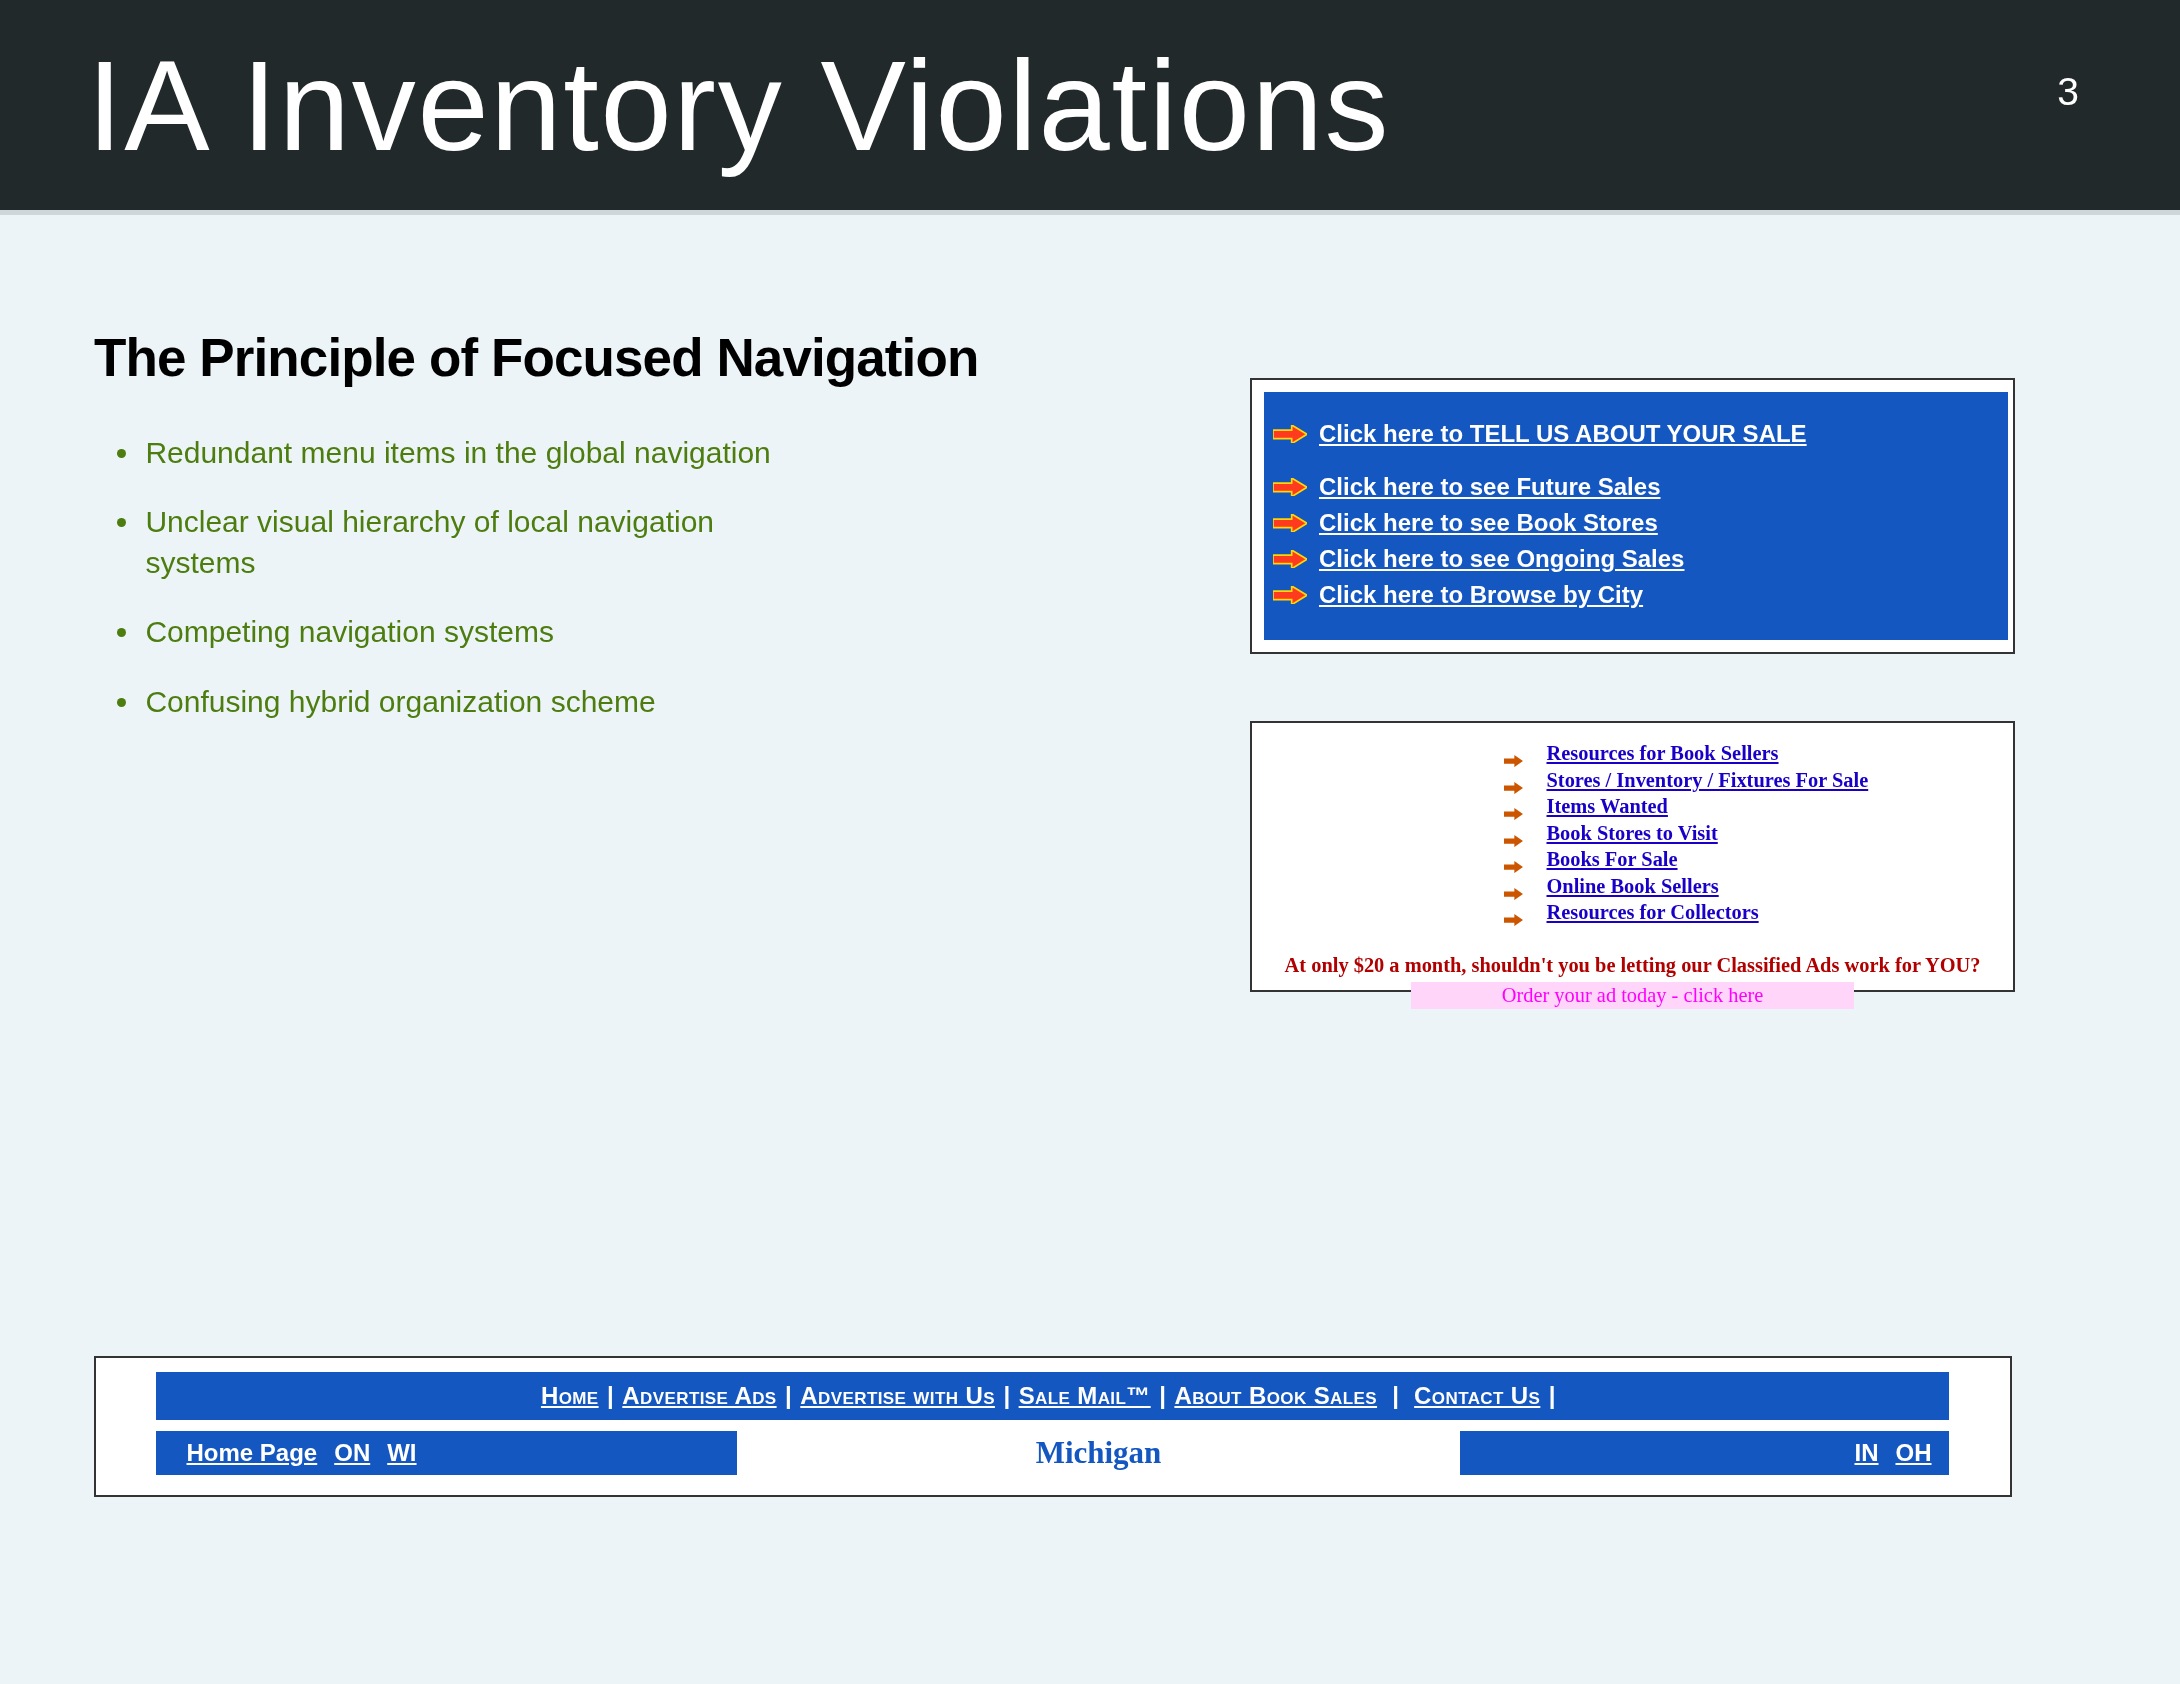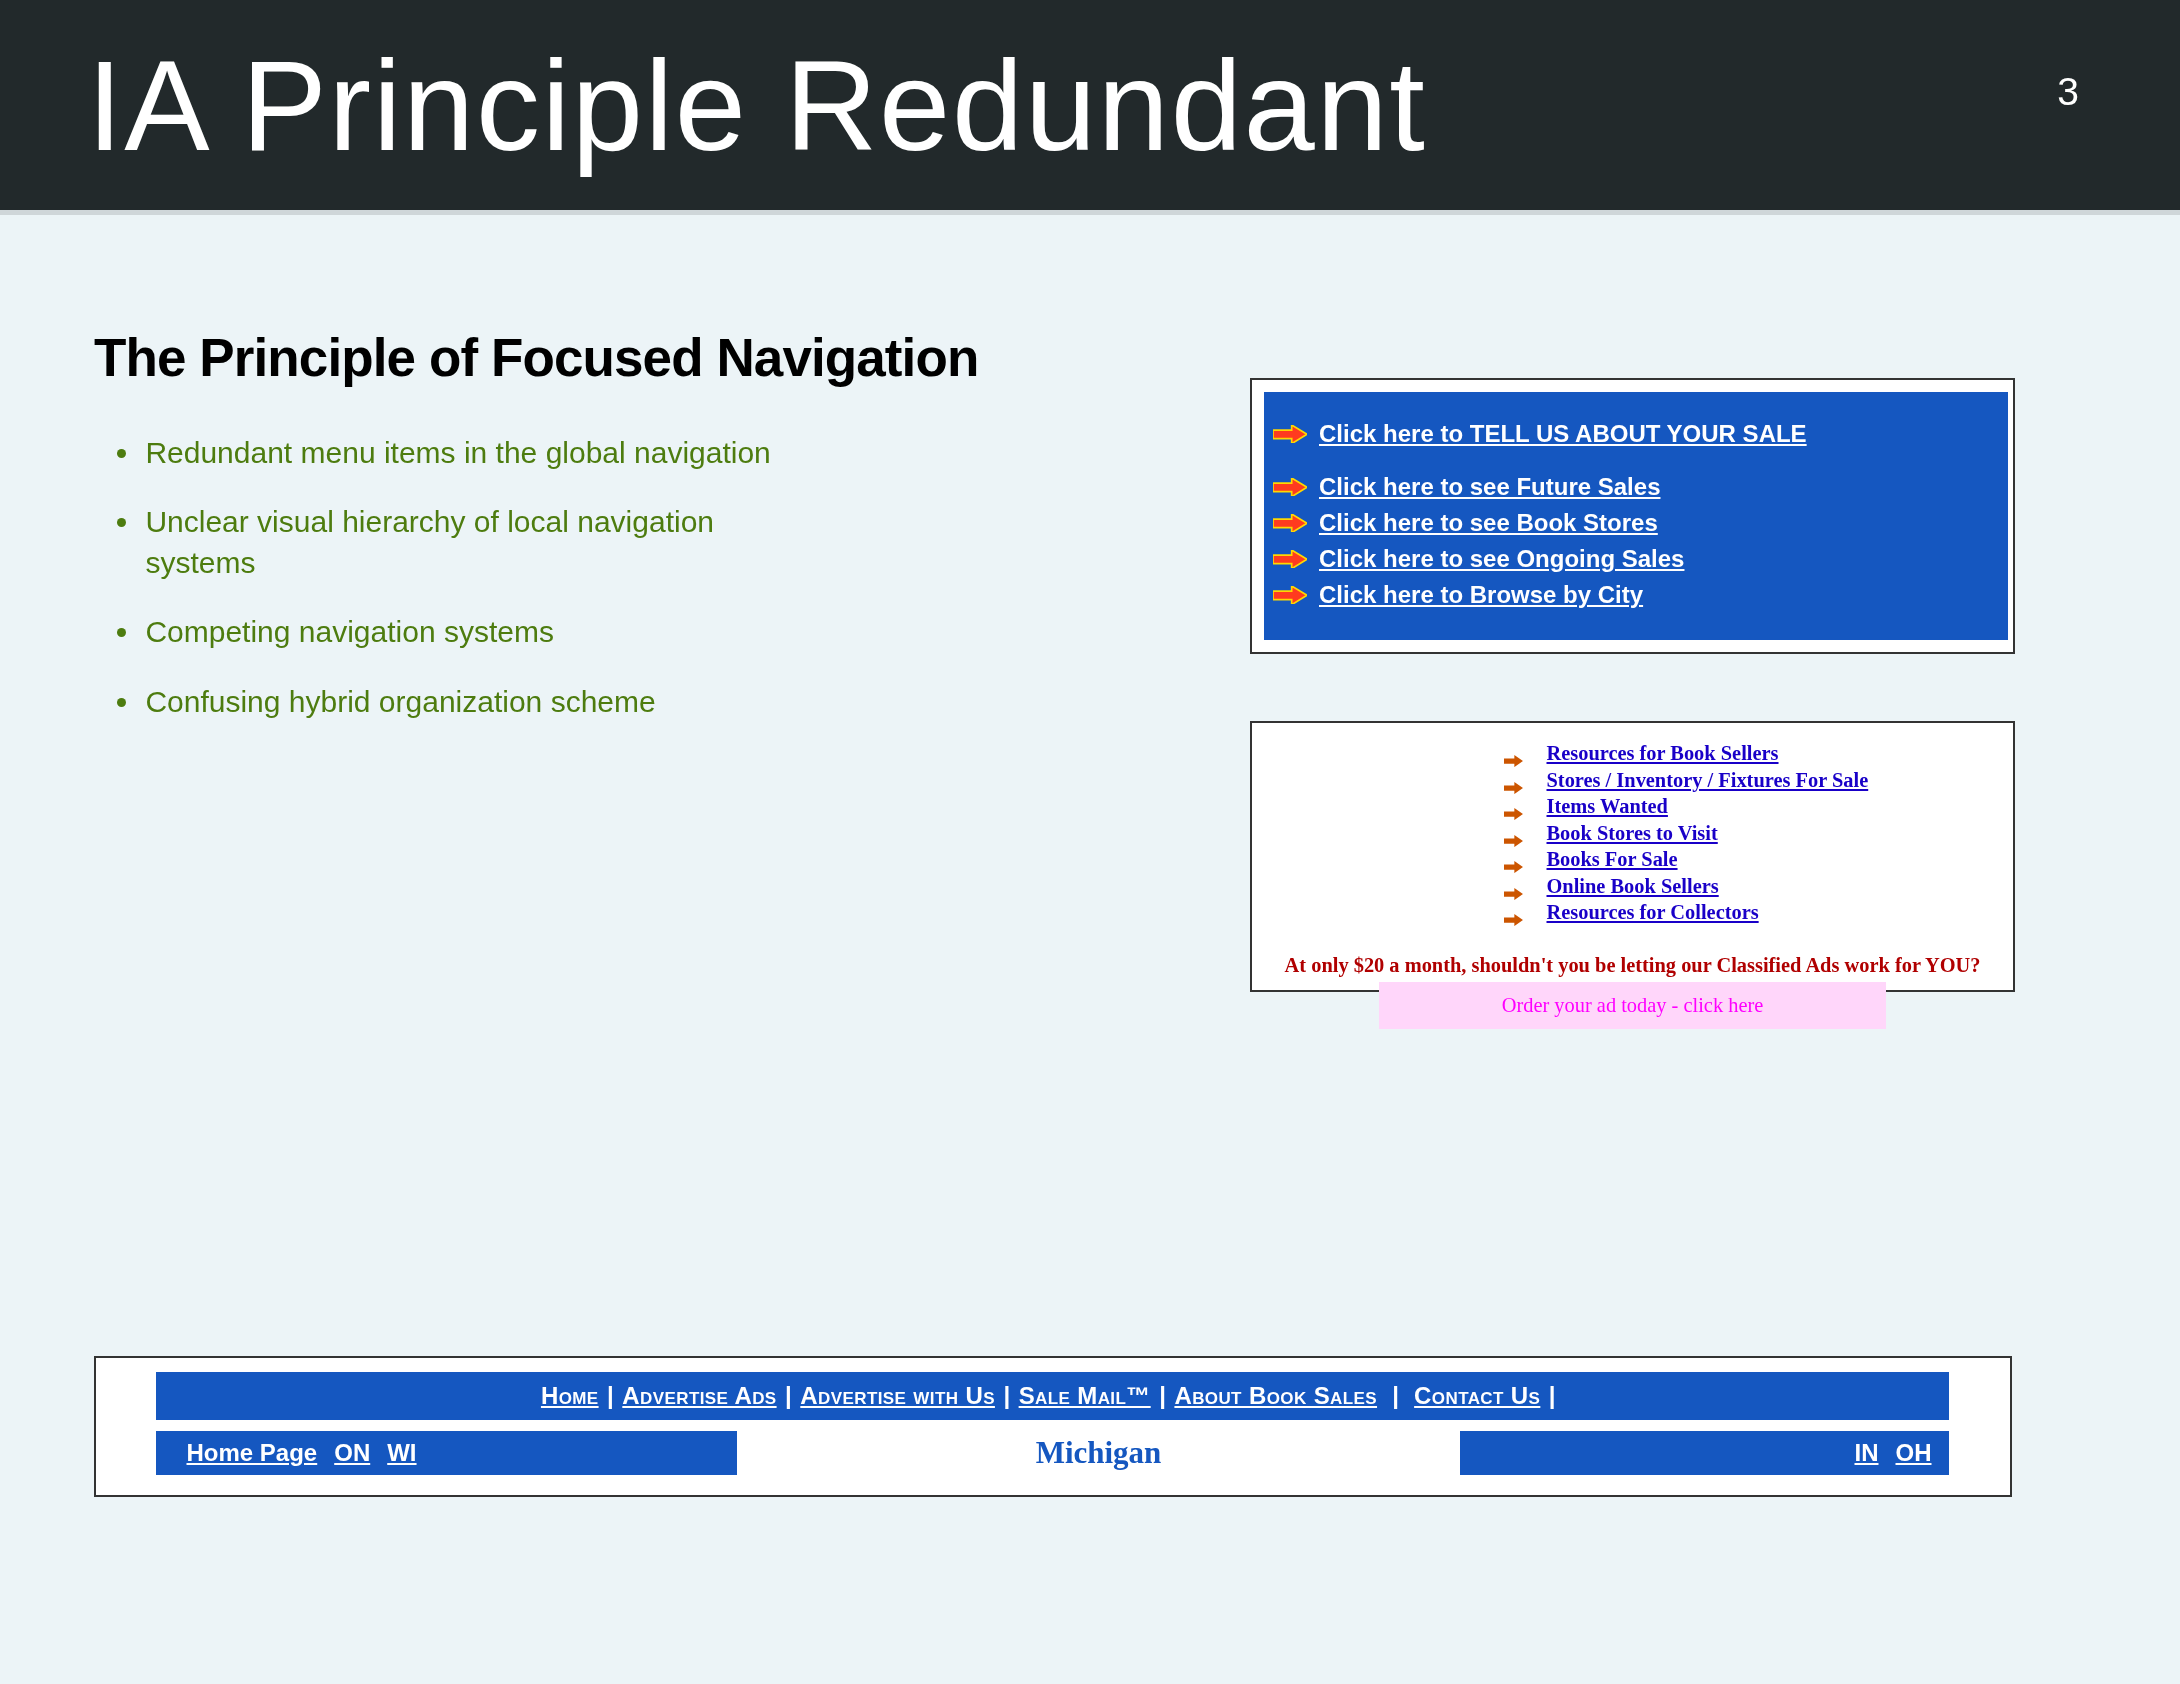--- a/index.html
+++ b/index.html
@@ -116,26 +116,26 @@
   .mini-arrow { width:19px; height:12px; flex:0 0 19px; }
   .cl-tagline {
     text-align: center;
     color: #b00000;
     font-weight: bold;
     font-size: 20.4px;
     margin-top: 28px;
   }
   .order-bar {
     margin: 5.1px auto 10.2px auto;
-    width: 507px;
+    width: 443px;
     background: #ffd6fa;
     color: #ff00ff;
     text-align: center;
     font-size: 20.4px;
-    padding: 12px 0;
+    padding: 2px 0;
   }
 
   
   .nav-top {
     position: absolute;
     top: 13.6px; left: 60px; right: 61px;
     height: 48px;
     background: #1557c0;
     color: #fff;
     font-family: Verdana, Arial, sans-serif;
@@ -166,21 +166,21 @@
   .nav-bot .seg.blue { background:#1557c0; color:#fff; }
   .nav-bot .seg.white { background:#fff; color:#1557c0; flex:1; justify-content:center; font-size:31px; font-family:"Times New Roman",serif; }
   .nav-bot .seg.left { width: 581px; padding-left: 22px; }
   .nav-bot .seg.right { width: 489px; justify-content: flex-end; padding-right: 9px; }
   .nav-bot a { color:#fff; text-decoration: underline; margin: 0 8.5px; }
 </style>
 </head>
 <body>
 
 <div class="header-bar">
-  <div class="header-title">IA Principle Redundant</div>
+  <div class="header-title">IA Inventory Violations</div>
   <div class="page-number">3</div>
 </div>
 
 <div class="content">
   <div class="sub-title">The Principle of Focused Navigation</div>
   <ul class="bullets">
     <li>Redundant menu items in the global navigation</li>
     <li>Unclear visual hierarchy of local navigation systems</li>
     <li>Competing navigation systems</li>
     <li>Confusing hybrid organization scheme</li>

